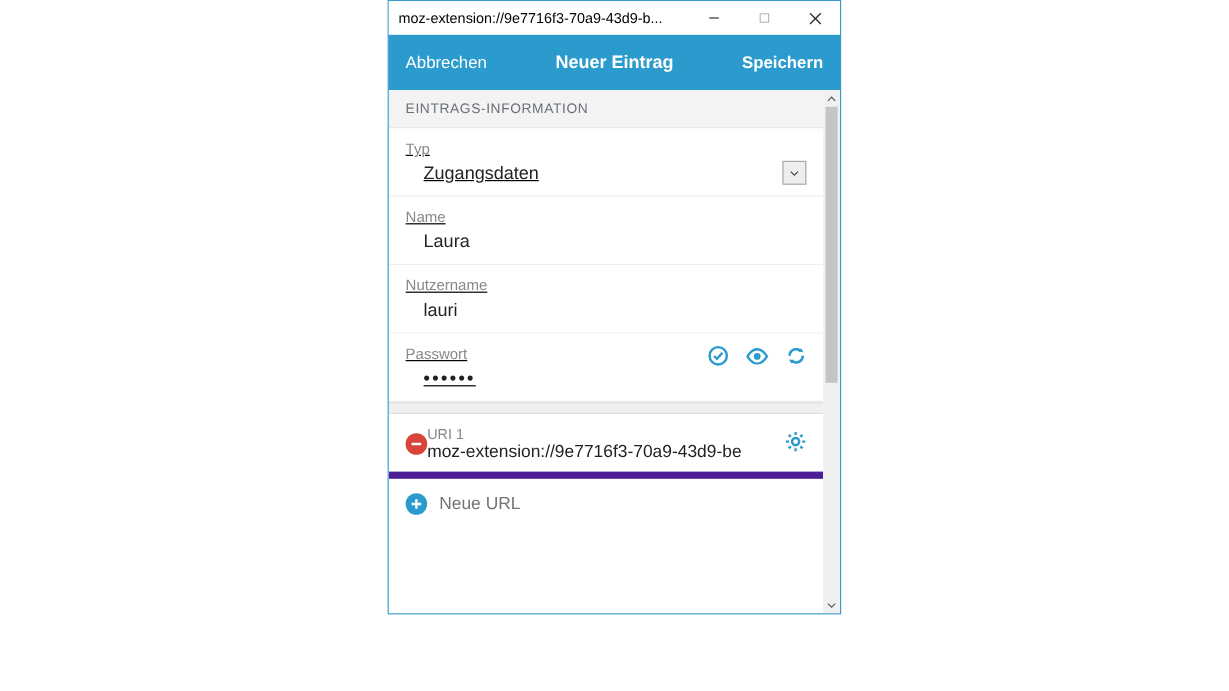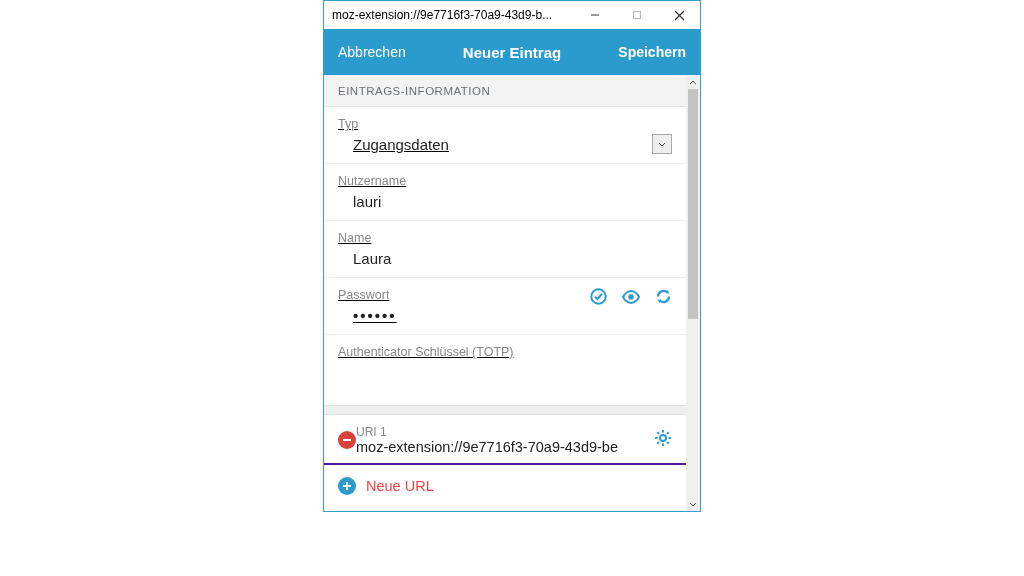--- a/index.html
+++ b/index.html
@@ -197,24 +197,24 @@
     }
     .gear-icon {
       color: #2b9bce;
       flex-shrink: 0;
     }
     .add-row {
       padding: 12px 14px;
       display: flex;
       align-items: center;
       gap: 10px;
-      color: #ef4444;
+      color: #737373;
       font-size: 14.5px;
       background: #fff;
-      border-top: 2px solid #4c1d95;
+      border-top: 6px solid #4c1d95;
     }
     .add-icon {
       width: 18px;
       height: 18px;
       border-radius: 50%;
       background: #2b9bce;
       color: #fff;
       display: flex;
       align-items: center;
       justify-content: center;
@@ -297,27 +297,27 @@
           <div class="field-value">Zugangsdaten</div>
           <div class="select-btn">
             <svg width="8" height="5" viewBox="0 0 8 5">
                 <polyline points="1,1 4,4 7,1" fill="none" stroke="#444" stroke-width="1"></polyline>
               </svg>
           </div>
         </div>
       </div>
 
       <div class="field">
+        <span class="field-label">Name</span>
+        <input class="field-value" value="Laura" style="">
+      </div>
+
+      <div class="field">
         <span class="field-label">Nutzername</span>
         <input class="field-value" value="lauri" style="">
-      </div>
-
-      <div class="field">
-        <span class="field-label">Name</span>
-        <input class="field-value" value="Laura" style="">
       </div>
 
       <div class="field">
         <span class="field-label">Passwort</span>
         <div class="field-value password">••••••</div>
         <div class="pw-actions">
           <span>
             <svg width="17" height="17" viewBox="0 0 17 17">
                 <circle cx="8.5" cy="8.5" r="7.2" fill="none" stroke="#2b9bce" stroke-width="2"></circle>
                 <polyline points="5,8.8 7.5,11 12,6" fill="none" stroke="#2b9bce" stroke-width="2"></polyline>
@@ -333,24 +333,20 @@
             <svg width="17" height="17" viewBox="0 0 17 17">
                 <path d="M3 8.5 a5.5 5.5 0 0 1 9.5 -3.8" fill="none" stroke="#2b9bce" stroke-width="2.2"></path>
                 <polygon points="12.5,2 14.5,5.5 10.5,5" fill="#2b9bce"></polygon>
                 <path d="M14 8.5 a5.5 5.5 0 0 1 -9.5 3.8" fill="none" stroke="#2b9bce" stroke-width="2.2"></path>
                 <polygon points="4.5,15 2.5,11.5 6.5,12" fill="#2b9bce"></polygon>
               </svg>
           </span>
         </div>
       </div>
 
-      <div class="field" style="border-bottom:none; padding-bottom:20px;">
-        <span class="field-label">Authenticator Schlüssel (TOTP)</span>
-        <input class="field-value" value="" style="">
-      </div>
 
       <div class="spacer-section"></div>
 
       <div class="uri-field">
         <div class="remove-icon">
           <svg width="10" height="10" viewBox="0 0 10 10">
               <line x1="1" y1="5" x2="9" y2="5" stroke="#fff" stroke-width="2"></line>
             </svg>
         </div>
         <div class="uri-body">

